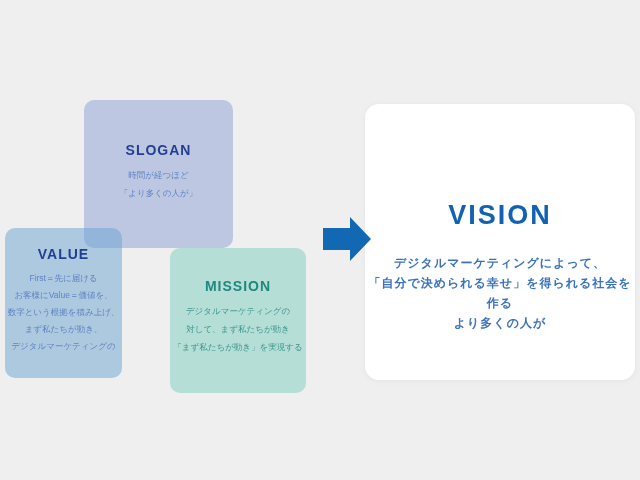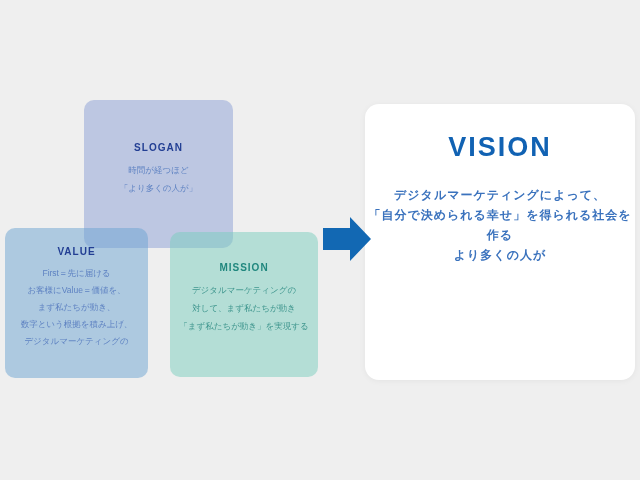--- a/index.html
+++ b/index.html
@@ -18,32 +18,32 @@
     position:absolute;
     border-radius:10px;
     text-align:center;
   }
   .box-slogan{
     left:84px;top:100px;width:149px;height:148px;
     background:rgba(139,159,213,0.5);
     z-index:1;
   }
   .box-value{
-    left:5px;top:228px;width:143px;height:150px;
+    left:5px;top:228px;width:117px;height:150px;
     background:rgba(107,163,209,0.5);
     z-index:2;
   }
   .box-mission{
-    left:170px;top:232px;width:148px;height:145px;
+    left:170px;top:248px;width:136px;height:145px;
     background:rgba(121,205,189,0.5);
     z-index:2;
   }
   .box-title{
     font-weight:bold;
-    font-size:10px;
+    font-size:14px;
     letter-spacing:1px;
   }
   .box-slogan .box-title{margin-top:42px;color:#223e93;}
   .box-value  .box-title{margin-top:18px;color:#223e93;}
   .box-mission .box-title{margin-top:30px;color:#20877e;}
   .box-body{
     margin-top:8px;
     font-size:8.5px;
     line-height:17px;
   }
@@ -60,21 +60,21 @@
   .vision-panel{
     position:absolute;
     left:365px;top:104px;width:270px;height:276px;
     background:#ffffff;
     border-radius:14px;
     box-shadow:0 1px 6px rgba(0,0,0,0.05);
     text-align:center;
     z-index:2;
   }
   .vision-title{
-    margin-top:28px;
+    margin-top:96px;
     font-size:27px;
     font-weight:bold;
     letter-spacing:2px;
     color:#1162b3;
   }
   .vision-body{
     margin-top:22px;
     font-size:12px;
     font-weight:bold;
     letter-spacing:1px;
@@ -93,22 +93,22 @@
       <div>時間が経つほど</div>
       <div>「より多くの人が」</div>
     </div>
   </div>
 
   <div class="box box-value">
     <div class="box-title">VALUE</div>
     <div class="box-body">
       <div>First＝先に届ける</div>
       <div>お客様にValue＝価値を、</div>
+      <div>数字という根拠を積み上げ、</div>
       <div>まず私たちが動き、</div>
-      <div>数字という根拠を積み上げ、</div>
       <div>デジタルマーケティングの</div>
     </div>
   </div>
 
   <div class="box box-mission">
     <div class="box-title">MISSION</div>
     <div class="box-body">
       <div>デジタルマーケティングの</div>
       <div>対して、まず私たちが動き</div>
       <div>「まず私たちが動き」を実現する</div>

